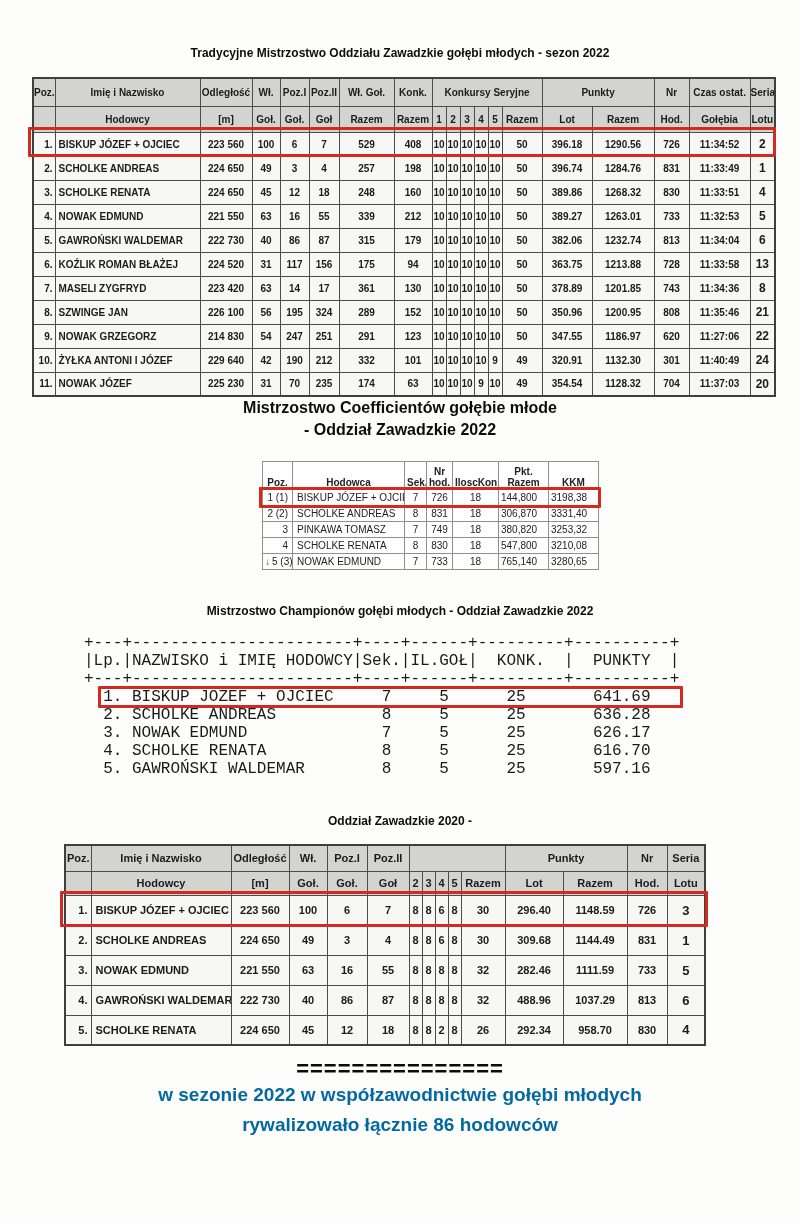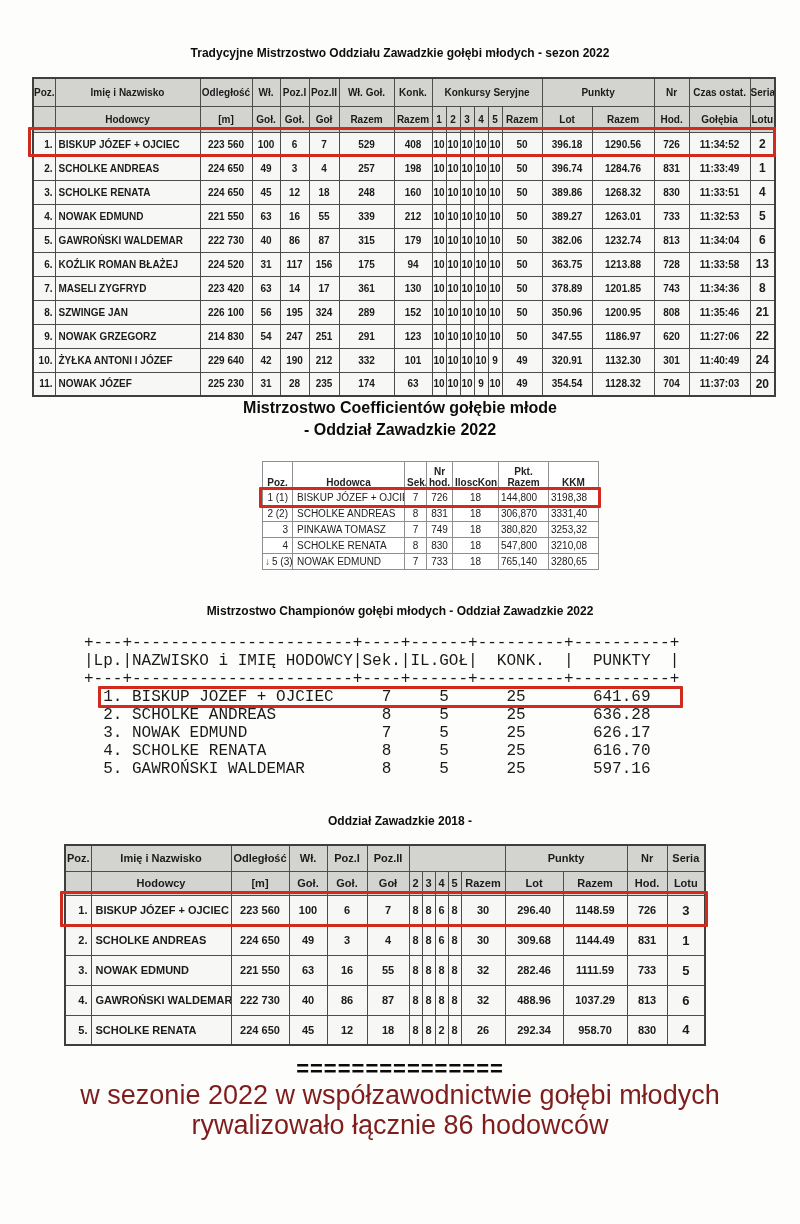--- a/index.html
+++ b/index.html
@@ -64,21 +64,21 @@
 
   
   .red-box { position:absolute; border:3px solid #d22a1e; border-radius:1px; pointer-events:none; }
   .rb1 { left:-4px; right:-4px; top:50px; height:30px; }
   .rb2 { left:-3px; right:-3px; top:26px; height:21px; }
   .rb3 { left:14px; width:585px; top:52px; height:22px; }
   .rb4 { left:-4px; right:-4px; top:47px; height:36px; }
 
   
   .separator { margin-top:12px; text-align:center; font-weight:bold; font-size:22px; letter-spacing:1px; line-height:22px; color:#0a0a0a; }
-  .footer-text { text-align:center; font-weight:normal; font-size:27px; line-height:30px; color:#7f1d1d; }
+  .footer-text { text-align:center; font-weight:bold; font-size:19px; line-height:30px; color:#0369a1; }
 
   .mt46 { }
   .mt30 { margin-top:30px; }
   .mt32 { margin-top:32px; }
 </style>
 </head>
 <body>
 
 <div class="page">
 
@@ -354,21 +354,21 @@
             <td class="c15">1132.30</td>
             <td class="c16">301</td>
             <td class="c17">11:40:49</td>
             <td class="c18">24</td>
           </tr>
           <tr>
             <td class="c0">11.</td>
             <td class="c1">NOWAK JÓZEF</td>
             <td class="c2">225 230</td>
             <td class="c3">31</td>
-            <td class="c4">28</td>
+            <td class="c4">70</td>
             <td class="c5">235</td>
             <td class="c6">174</td>
             <td class="c7">63</td>
             <td class="c8">10</td>
             <td class="c9">10</td>
             <td class="c10">10</td>
             <td class="c11">9</td>
             <td class="c12">10</td>
             <td class="c13">49</td>
             <td class="c14">354.54</td>
@@ -467,21 +467,21 @@
 |Lp.|NAZWISKO i IMIĘ HODOWCY|Sek.|IL.GOŁ|  KONK.  |  PUNKTY  |
 +---+-----------------------+----+------+---------+----------+
   1. BISKUP JÓZEF + OJCIEC     7     5      25       641.69
   2. SCHOLKE ANDREAS           8     5      25       636.28
   3. NOWAK EDMUND              7     5      25       626.17
   4. SCHOLKE RENATA            8     5      25       616.70
   5. GAWROŃSKI WALDEMAR        8     5      25       597.16</pre>
     <div class="red-box rb3" style="border-color: rgb(210, 42, 30);"></div>
   </div>
 
-  <div class="title title-lg mt32">Oddział Zawadzkie 2018 -</div>
+  <div class="title title-lg mt32">Oddział Zawadzkie 2020 -</div>
 
   <div class="t4-wrap">
     <table class="grid t4" id="t4">
         <colgroup>
           <col style="width: 26px;">
           <col style="width: 140px;">
           <col style="width: 58px;">
           <col style="width: 38px;">
           <col style="width: 40px;">
           <col style="width: 42px;">

